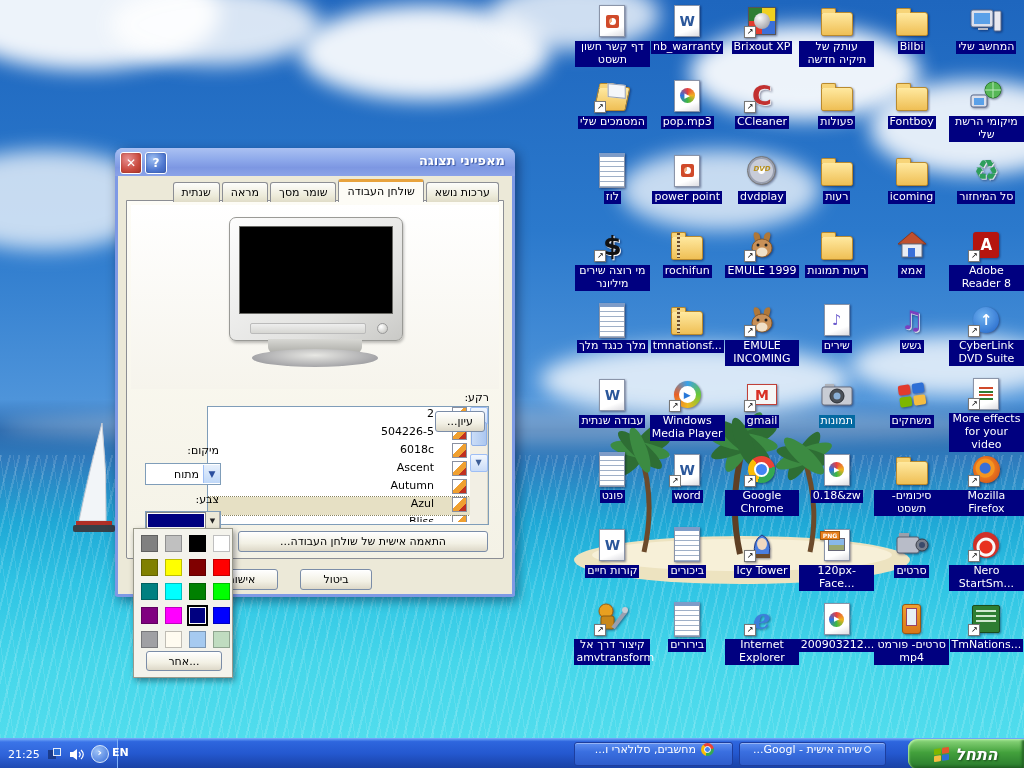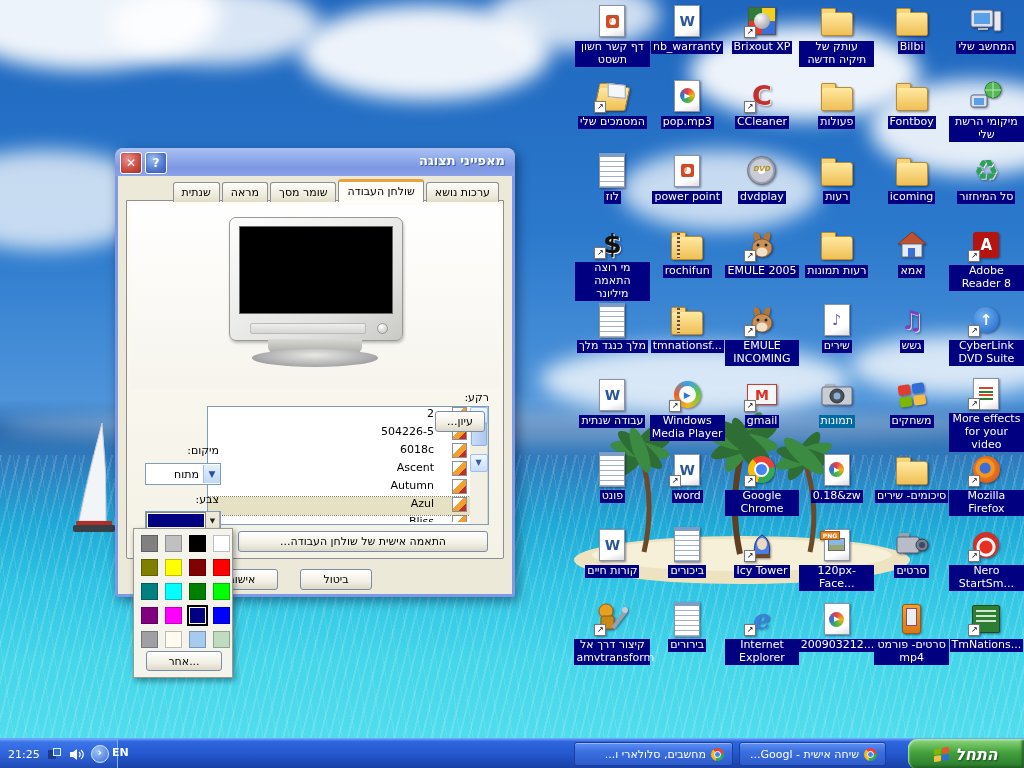--- a/index.html
+++ b/index.html
@@ -130,21 +130,21 @@
     background:linear-gradient(180deg,#5E97F5 0%,#2E66DE 9%,#2458CF 50%,#1941A5 100%);border-top:1px solid #6FA5F8;box-sizing:border-box;}
   .start-btn{position:absolute;right:0;top:0;height:30px;width:116px;border-radius:9px 0 0 9px;
     background:linear-gradient(180deg,#8ED87E 0%,#43A13C 45%,#2E8230 85%,#256B28 100%);
     box-shadow:inset 1px 1px 2px #B8F0A8, inset -2px -2px 3px #1E5C20;
     display:flex;align-items:center;justify-content:center;gap:6px;color:#fff;font-weight:bold;font-style:italic;font-size:16px;
     text-shadow:1px 1px 2px #1A4A1C;direction:rtl;}
   .xflag{display:inline-grid;grid-template-columns:7px 7px;grid-auto-rows:6px;gap:1px;transform:skewY(-8deg);}
   .xflag i{border-radius:1px;display:block;}
   .task{position:absolute;top:3px;height:24px;border-radius:3px;background:linear-gradient(180deg,#5E90F2,#3A6FE0 40%,#2E5CCB);
     border:1px solid #1D3E9E;box-shadow:inset 0 1px 0 rgba(255,255,255,.35);color:#fff;font-size:11px;
-    display:flex;align-items:center;gap:5px;padding:0 8px;direction:rtl;overflow:hidden;white-space:nowrap;box-sizing:border-box;}
+    display:flex;gap:5px;padding:0 18px;direction:rtl;overflow:hidden;white-space:nowrap;box-sizing:border-box;}
   .task.t0{right:138px;width:147px;}
   .task.t1{right:291px;width:159px;}
   .tray{position:absolute;left:0;top:0;height:30px;display:flex;align-items:center;gap:7px;padding:0 8px;
     background:linear-gradient(180deg,#6FA5F8 0%,#3A74E8 10%,#2E62D8 55%,#1E48B0 100%);border-right:1px solid #7FB0F8;}
   .clock{color:#fff;font-size:11px;}
   .tray-ic{width:15px;height:14px;display:flex;align-items:center;justify-content:center;}
   .chevron{width:16px;height:16px;border-radius:50%;background:radial-gradient(circle at 35% 30%,#9FC4F8,#3A6FD8);border:1px solid #D8E8FC;
     color:#fff;font-weight:bold;font-size:11px;line-height:14px;text-align:center;}
   .lang{position:absolute;left:112px;top:7px;color:#fff;font-size:11px;font-weight:bold;}
 </style>
@@ -334,41 +334,41 @@
         <div class="gi">
           <span class="gglyph" style="color:#2E9E5B;font-size:28px">♻</span>
         </div>
         <span class="dlabel" style="background: rgb(0, 0, 128);">סל המיחזור</span>
       </div>
       <div class="dcell t18">
         <div class="gi">
           <span style="font-size:27px;font-weight:bold;color:#111;text-shadow:1px 1px 0 #fff">$</span>
           <span class="sc-arrow">↗</span>
         </div>
-        <span class="dlabel" style="background: rgb(0, 0, 128);">מי רוצה התאמה מיליונר</span>
+        <span class="dlabel" style="background: rgb(0, 0, 128);">מי רוצה שירים מיליונר</span>
       </div>
       <div class="dcell t19">
         <div class="gi">
           <div class="gfolder gzip"></div>
         </div>
         <span class="dlabel" style="background: rgb(0, 0, 128);">rochifun</span>
       </div>
       <div class="dcell t20">
         <div class="gi">
           <svg width="34" height="34" viewBox="0 0 34 34">
             <path d="M10 13 Q6 2 13 5 Q16 7 15 12 Z" fill="#B07838"></path>
             <path d="M24 13 Q28 2 21 5 Q18 7 19 12 Z" fill="#B07838"></path>
             <ellipse cx="17" cy="20" rx="10" ry="9" fill="#C89058" stroke="#8A5A28"></ellipse>
             <ellipse cx="17" cy="24" rx="5.5" ry="4.5" fill="#F0E0C8"></ellipse>
             <circle cx="13" cy="17" r="1.5" fill="#222"></circle>
             <circle cx="21" cy="17" r="1.5" fill="#222"></circle>
           </svg>
           <span class="sc-arrow">↗</span>
         </div>
-        <span class="dlabel" style="background: rgb(0, 0, 128);">EMULE 2005</span>
+        <span class="dlabel" style="background: rgb(0, 0, 128);">EMULE 1999</span>
       </div>
       <div class="dcell t21">
         <div class="gi">
           <div class="gfolder"></div>
         </div>
         <span class="dlabel" style="background: rgb(0, 0, 128);">רעות תמונות</span>
       </div>
       <div class="dcell t22">
         <div class="gi">
           <svg width="34" height="34" viewBox="0 0 34 34">
@@ -515,21 +515,21 @@
           <div class="gpage">
             <span class="gmplay">▶</span>
           </div>
         </div>
         <span class="dlabel" style="background: rgb(0, 0, 128);">0.18&amp;zw</span>
       </div>
       <div class="dcell t40">
         <div class="gi">
           <div class="gfolder"></div>
         </div>
-        <span class="dlabel" style="background: rgb(0, 0, 128);">סיכומים- שירים</span>
+        <span class="dlabel" style="background: rgb(0, 0, 128);">סיכומים- תשסט</span>
       </div>
       <div class="dcell t41">
         <div class="gi">
           <div class="gfox"></div>
           <span class="sc-arrow">↗</span>
         </div>
         <span class="dlabel" style="background: rgb(0, 0, 128);">Mozilla Firefox</span>
       </div>
       <div class="dcell t42">
         <div class="gi">

